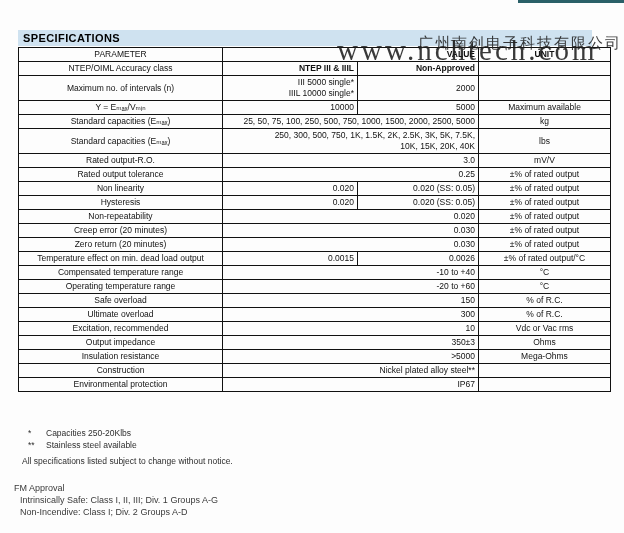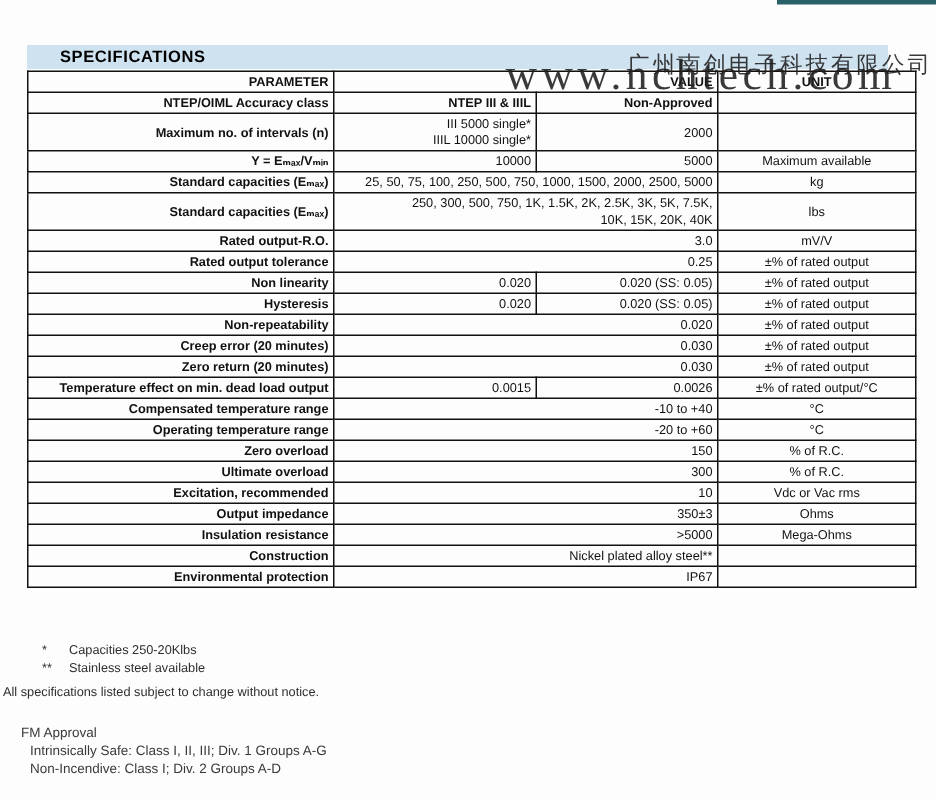--- a/index.html
+++ b/index.html
@@ -13,40 +13,40 @@
   .top-bar{position:absolute;left:518px;top:0;width:106px;height:3px;background:#2a6068;}
 
   
   .wm{position:absolute;z-index:5;pointer-events:none;color:#1f1f1f;opacity:.88;
       font-family:"Liberation Serif","DejaVu Serif",serif;white-space:nowrap;}
   .wm-cn{top:4px;right:2px;font-size:15px;letter-spacing:2px;margin-top:30px;}
   .wm-www{top:34px;left:337px;font-size:29px;letter-spacing:3px;}
 
   
   .spec-band{position:absolute;left:18px;top:30px;width:574px;height:16px;
-    background:#cfe2f0;display:flex;align-items:center;box-sizing:border-box;padding-left:22px;}
+    background:#cfe2f0;display:flex;align-items:center;box-sizing:border-box;padding-left:5px;}
   .spec-band span{font-weight:bold;font-size:11px;letter-spacing:.4px;color:#000;}
 
   
   table.spec{position:absolute;left:18px;top:47px;width:592px;border-collapse:collapse;
     font-size:8.5px;line-height:11px;table-layout:fixed;}
   table.spec,table.spec td,table.spec th{border:1px solid #111;}
   table.spec th,table.spec td{padding:1px 3px;height:11px;box-sizing:border-box;overflow:hidden;}
   col.c-param{width:204px;} col.c-v1{width:135px;} col.c-v2{width:121px;} col.c-unit{width:132px;}
-  th.param,td.param{text-align:right;font-weight:bold;}
+  th.param,td.param{text-align:center;font-weight:normal;}
   td.value,th.value{text-align:right;white-space:pre-line;}
   td.unit,th.unit{text-align:center;}
   th{font-weight:bold;text-align:center;}
   tr.em td.value{font-weight:bold;}
 
   
   .footnotes{position:absolute;left:28px;top:427px;font-size:8.5px;color:#2e2e2e;line-height:12px;}
   .footnotes .row{display:flex;}
   .footnotes .marker{width:18px;}
-  .notice{position:absolute;left:2px;top:456px;font-size:8.5px;color:#2e2e2e;}
+  .notice{position:absolute;left:22px;top:456px;font-size:8.5px;color:#2e2e2e;}
   .fm{position:absolute;left:14px;top:482px;font-size:9px;color:#3a3a3a;line-height:12px;}
   .fm .line{padding-left:6px;}
 </style>
 </head>
 <body>
 
 <div class="top-bar"></div>
 
 <div class="wm wm-cn">广州南创电子科技有限公司</div>
 <div class="wm wm-www">www.nchtech.com</div>
@@ -147,21 +147,21 @@
         <td class="param">Compensated temperature range</td>
         <td class="value" colspan="2">-10 to +40</td>
         <td class="unit">°C</td>
       </tr>
       <tr>
         <td class="param">Operating temperature range</td>
         <td class="value" colspan="2">-20 to +60</td>
         <td class="unit">°C</td>
       </tr>
       <tr>
-        <td class="param">Zero overload</td>
+        <td class="param">Safe overload</td>
         <td class="value" colspan="2">150</td>
         <td class="unit">% of R.C.</td>
       </tr>
       <tr>
         <td class="param">Ultimate overload</td>
         <td class="value" colspan="2">300</td>
         <td class="unit">% of R.C.</td>
       </tr>
       <tr>
         <td class="param">Excitation, recommended</td>

